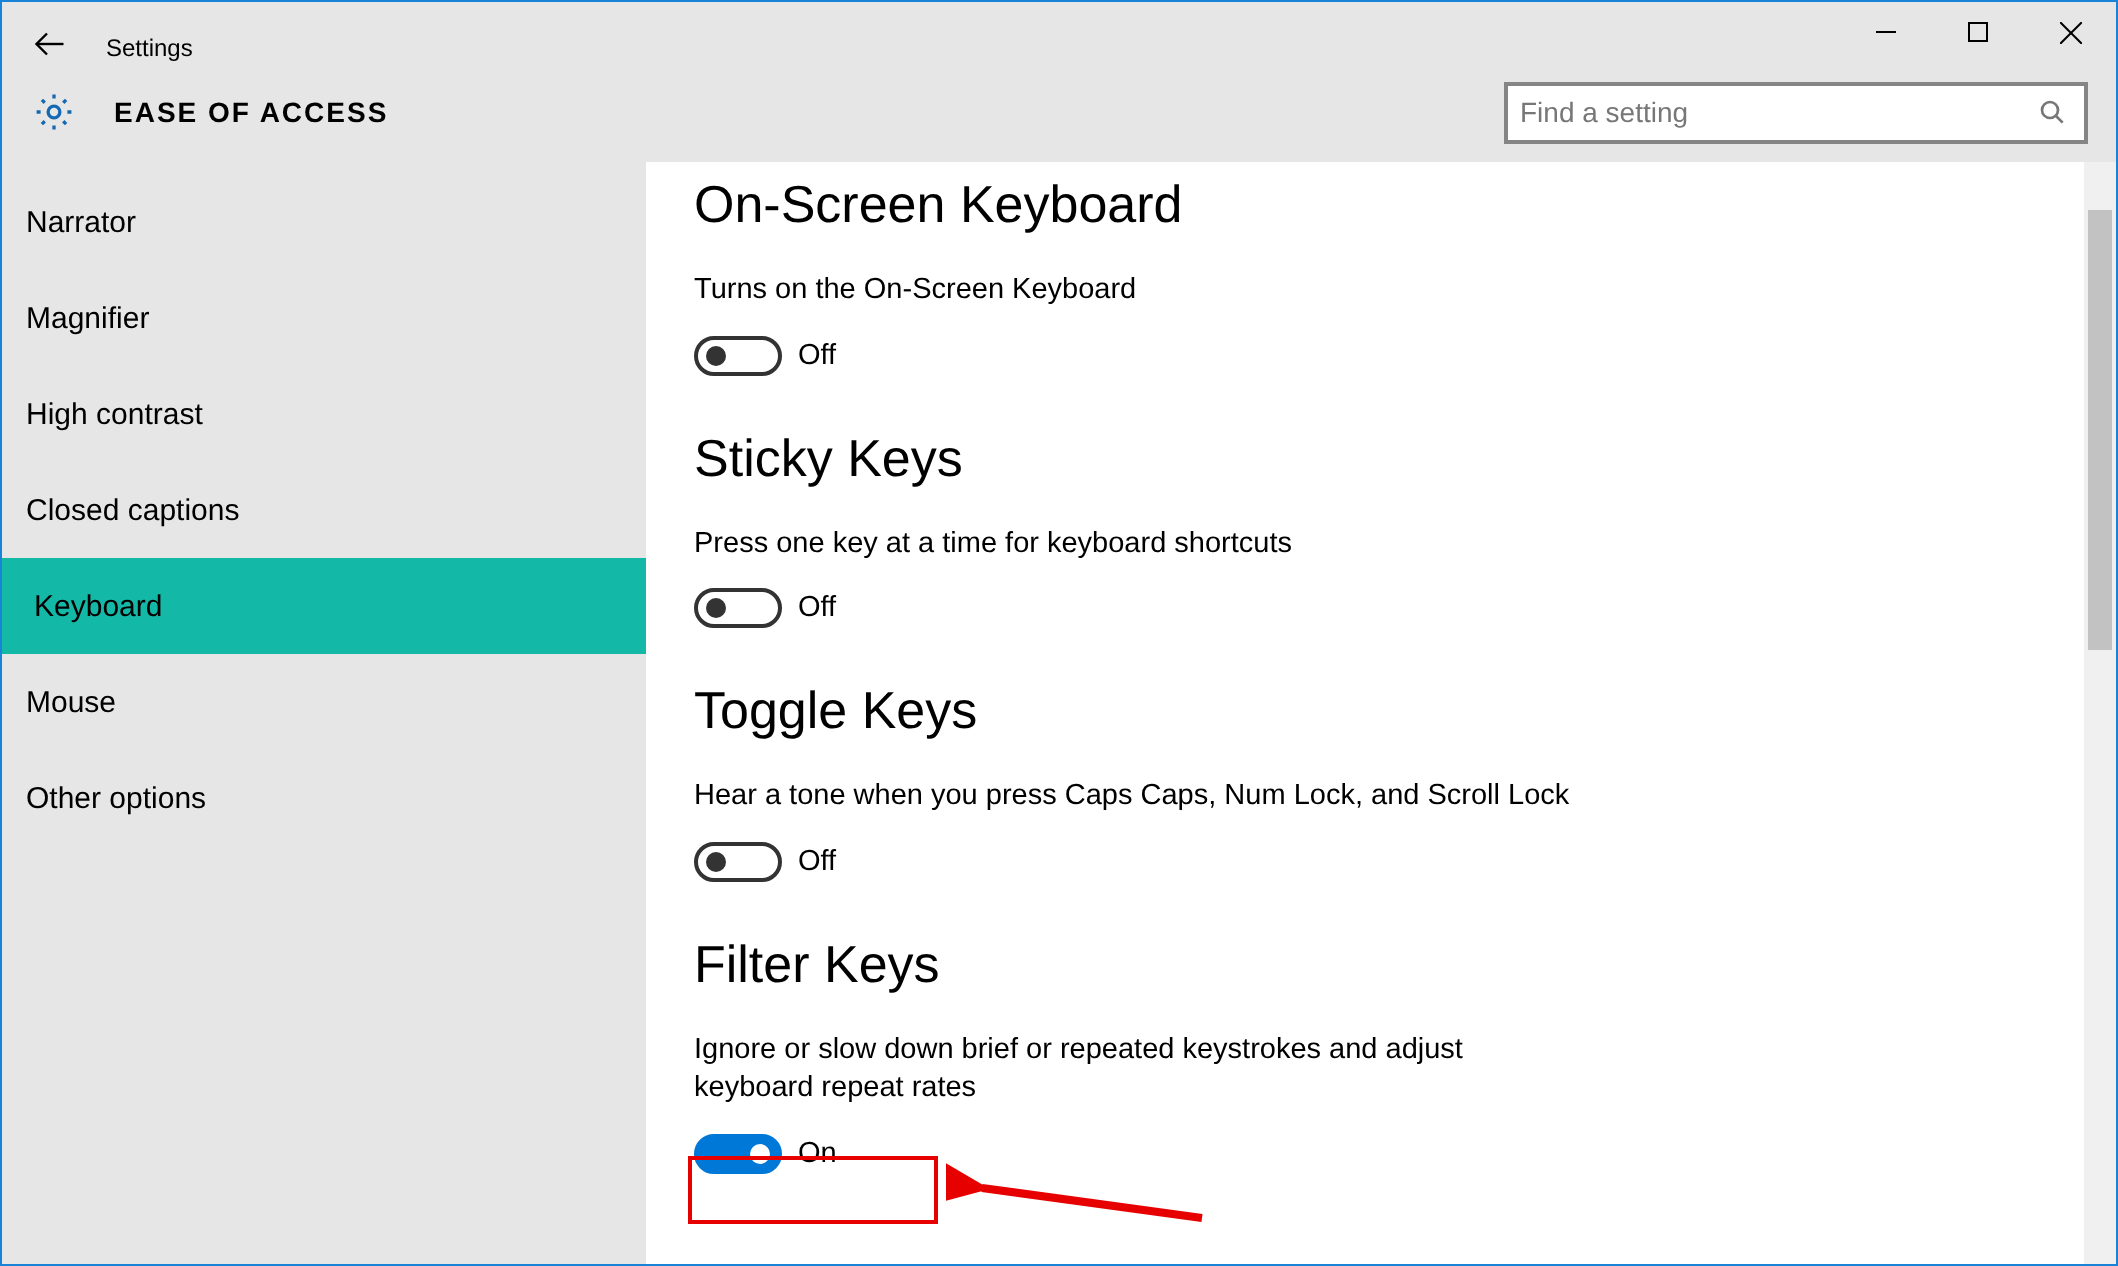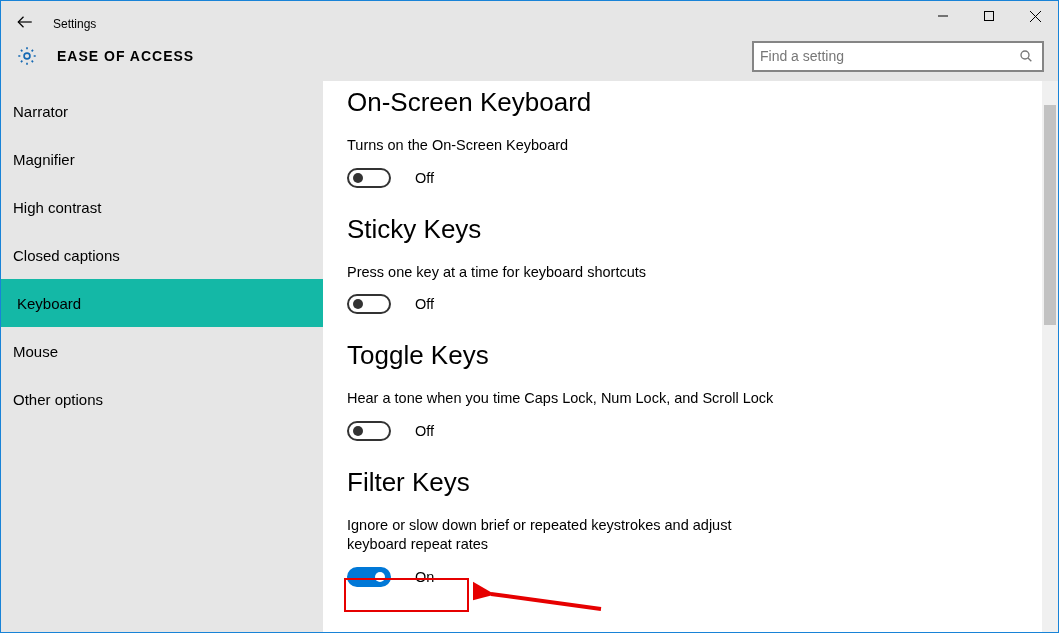--- a/index.html
+++ b/index.html
@@ -54,21 +54,21 @@
   .scrollbar-thumb {
     position: absolute; left: 2px; right: 2px; top: 24px; height: 220px; background: #c2c2c2;
   }
   .section h2 {
     font-size: 26px; font-weight: 400; color: #000; margin-bottom: 18px;
   }
   .section p.desc {
     font-size: 14.5px; color: #000; margin-bottom: 12px; line-height: 1.35; max-width: 600px;
   }
   .section { margin-bottom: 26px; }
-  .toggle-row { display: flex; align-items: center; gap: 24px; }
+  .toggle-row { display: flex; align-items: center; gap: 8px; }
   .toggle {
     width: 44px; height: 20px; border: 2px solid #333; border-radius: 12px; position: relative; background: #fff;
   }
   .toggle .knob {
     width: 10px; height: 10px; background: #333; border-radius: 50%; position: absolute; top: 3px; left: 4px;
   }
   .toggle.on { background: #0078d7; border-color: #0078d7; }
   .toggle.on .knob { background: #fff; left: auto; right: 4px; top: 3px; }
   .toggle-label { font-size: 14.5px; }
   .highlight-box {
@@ -173,21 +173,21 @@
           <div class="toggle-row">
             <div class="toggle">
                 <div class="knob"></div>
               </div>
             <span class="toggle-label">Off</span>
           </div>
         </div>
 
         <div class="section">
           <h2>Toggle Keys</h2>
-          <p class="desc">Hear a tone when you time Caps Lock, Num Lock, and Scroll Lock</p>
+          <p class="desc">Hear a tone when you press Caps Caps, Num Lock, and Scroll Lock</p>
           <div class="toggle-row">
             <div class="toggle">
                 <div class="knob"></div>
               </div>
             <span class="toggle-label">Off</span>
           </div>
         </div>
 
         <div class="section" style="margin-bottom:10px;">
           <h2>Filter Keys</h2>

